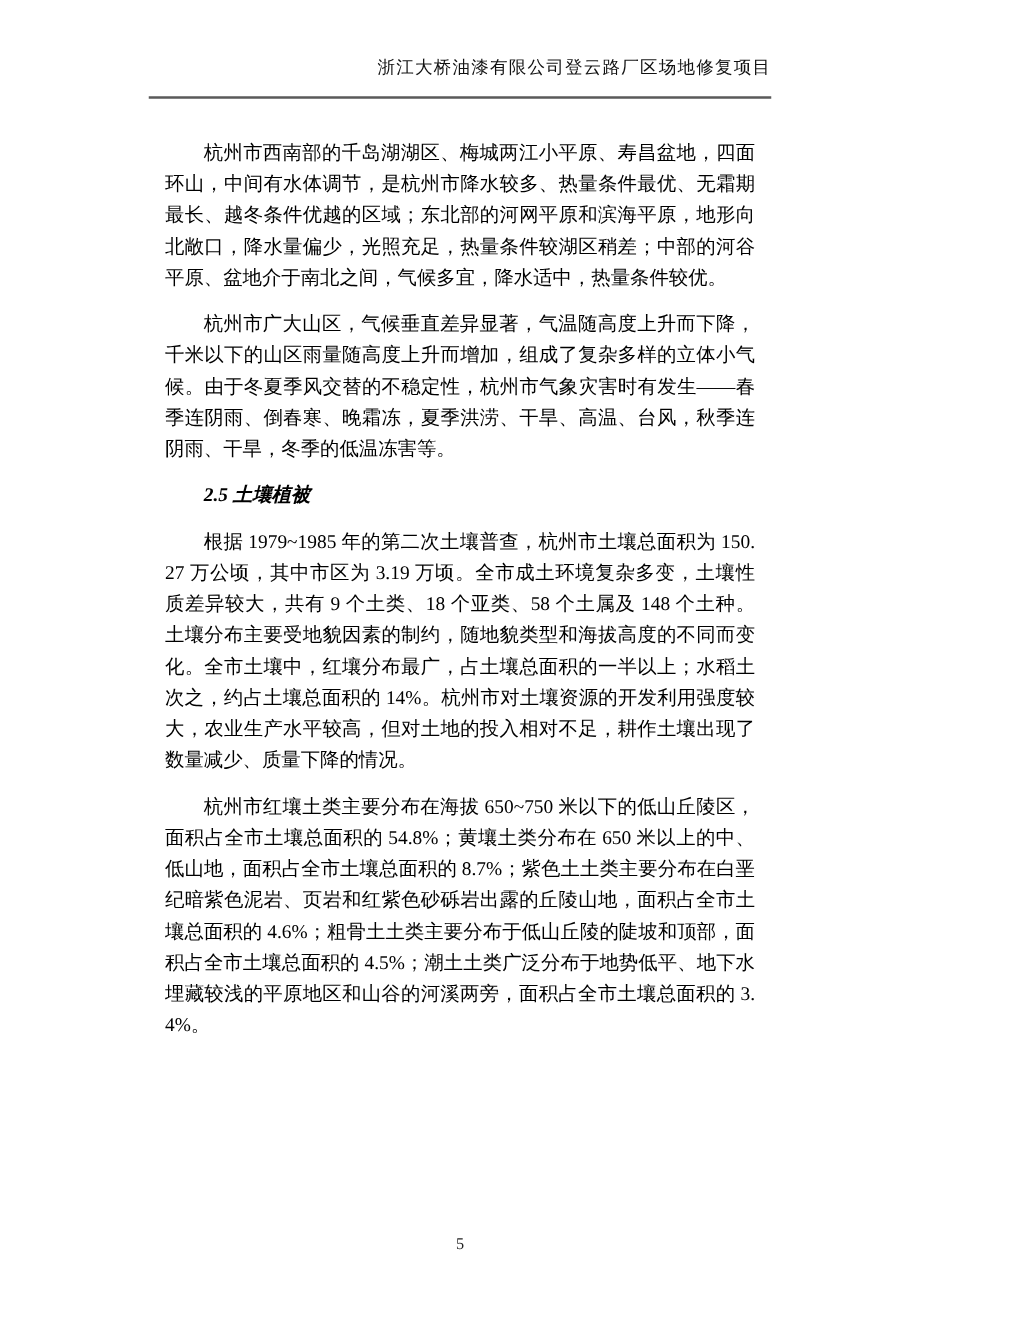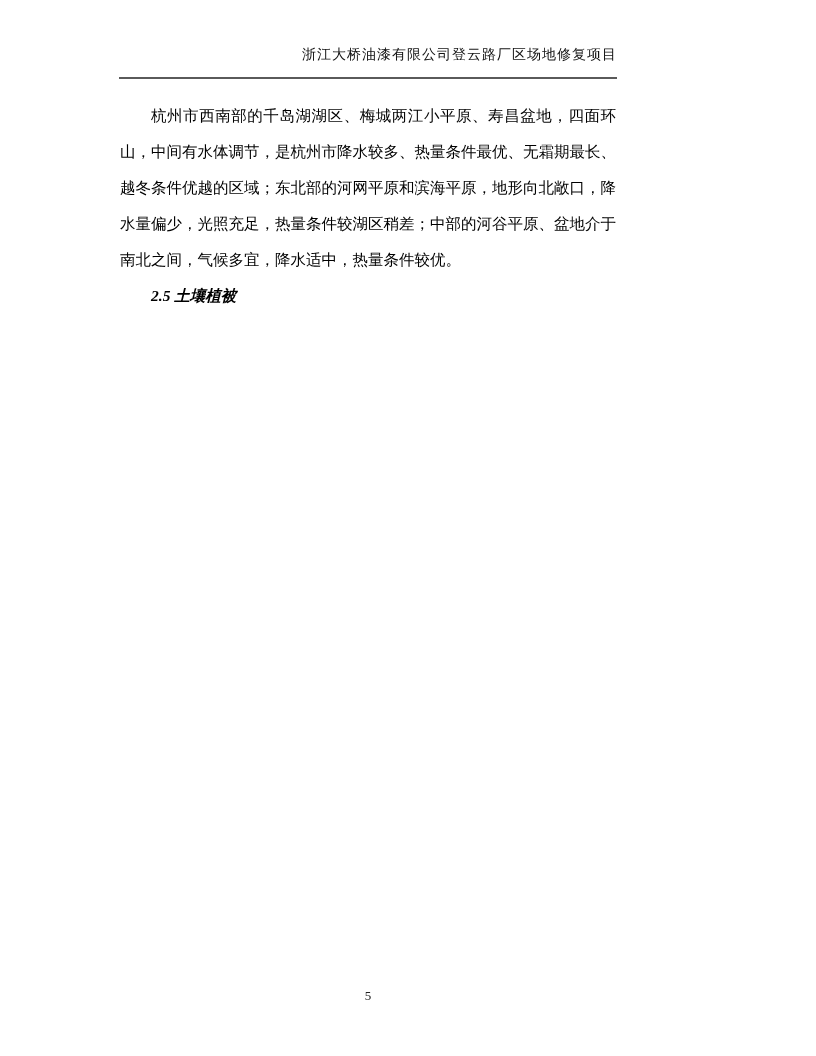--- a/index.html
+++ b/index.html
@@ -34,23 +34,23 @@
     height: 0;
     border-top: 2px solid #5a5a5a;
   }
   .content {
     position: absolute;
     left: 120px;
     right: 120px;
     top: 98px;
   }
   .content p {
-    margin: 0;
+    margin: 12px;
     font-size: 15.5px;
-    line-height: 36px;
+    line-height: 25px;
     text-align: justify;
     text-justify: inter-ideograph;
     text-indent: 2em;
     word-break: break-all;
   }
   .section-heading {
     font-size: 15.5px;
     line-height: 30px;
     font-weight: bold;
     margin: 4px 0;
@@ -74,20 +74,23 @@
 
 <div class="page">
 
   <div class="header">
     <div class="header-title">浙江大桥油漆有限公司登云路厂区场地修复项目</div>
   </div>
   <div class="header-rule"></div>
 
   <div class="content">
     <p>杭州市西南部的千岛湖湖区、梅城两江小平原、寿昌盆地，四面环山，中间有水体调节，是杭州市降水较多、热量条件最优、无霜期最长、越冬条件优越的区域；东北部的河网平原和滨海平原，地形向北敞口，降水量偏少，光照充足，热量条件较湖区稍差；中部的河谷平原、盆地介于南北之间，气候多宜，降水适中，热量条件较优。</p>
+    <p>杭州市广大山区，气候垂直差异显著，气温随高度上升而下降，千米以下的山区雨量随高度上升而增加，组成了复杂多样的立体小气候。由于冬夏季风交替的不稳定性，杭州市气象灾害时有发生——春季连阴雨、倒春寒、晚霜冻，夏季洪涝、干旱、高温、台风，秋季连阴雨、干旱，冬季的低温冻害等。</p>
     <p class="section-heading">2.5 土壤植被</p>
+    <p>根据 1979~1985 年的第二次土壤普查，杭州市土壤总面积为 150.27 万公顷，其中市区为 3.19 万顷。全市成土环境复杂多变，土壤性质差异较大，共有 9 个土类、18 个亚类、58 个土属及 148 个土种。土壤分布主要受地貌因素的制约，随地貌类型和海拔高度的不同而变化。全市土壤中，红壤分布最广，占土壤总面积的一半以上；水稻土次之，约占土壤总面积的 14%。杭州市对土壤资源的开发利用强度较大，农业生产水平较高，但对土地的投入相对不足，耕作土壤出现了数量减少、质量下降的情况。</p>
+    <p>杭州市红壤土类主要分布在海拔 650~750 米以下的低山丘陵区，面积占全市土壤总面积的 54.8%；黄壤土类分布在 650 米以上的中、低山地，面积占全市土壤总面积的 8.7%；紫色土土类主要分布在白垩纪暗紫色泥岩、页岩和红紫色砂砾岩出露的丘陵山地，面积占全市土壤总面积的 4.6%；粗骨土土类主要分布于低山丘陵的陡坡和顶部，面积占全市土壤总面积的 4.5%；潮土土类广泛分布于地势低平、地下水埋藏较浅的平原地区和山谷的河溪两旁，面积占全市土壤总面积的 3.4%。</p>
   </div>
 
   <div class="footer">
     <span class="page-number">5</span>
   </div>
 
 </div>
 
 </body></html>

